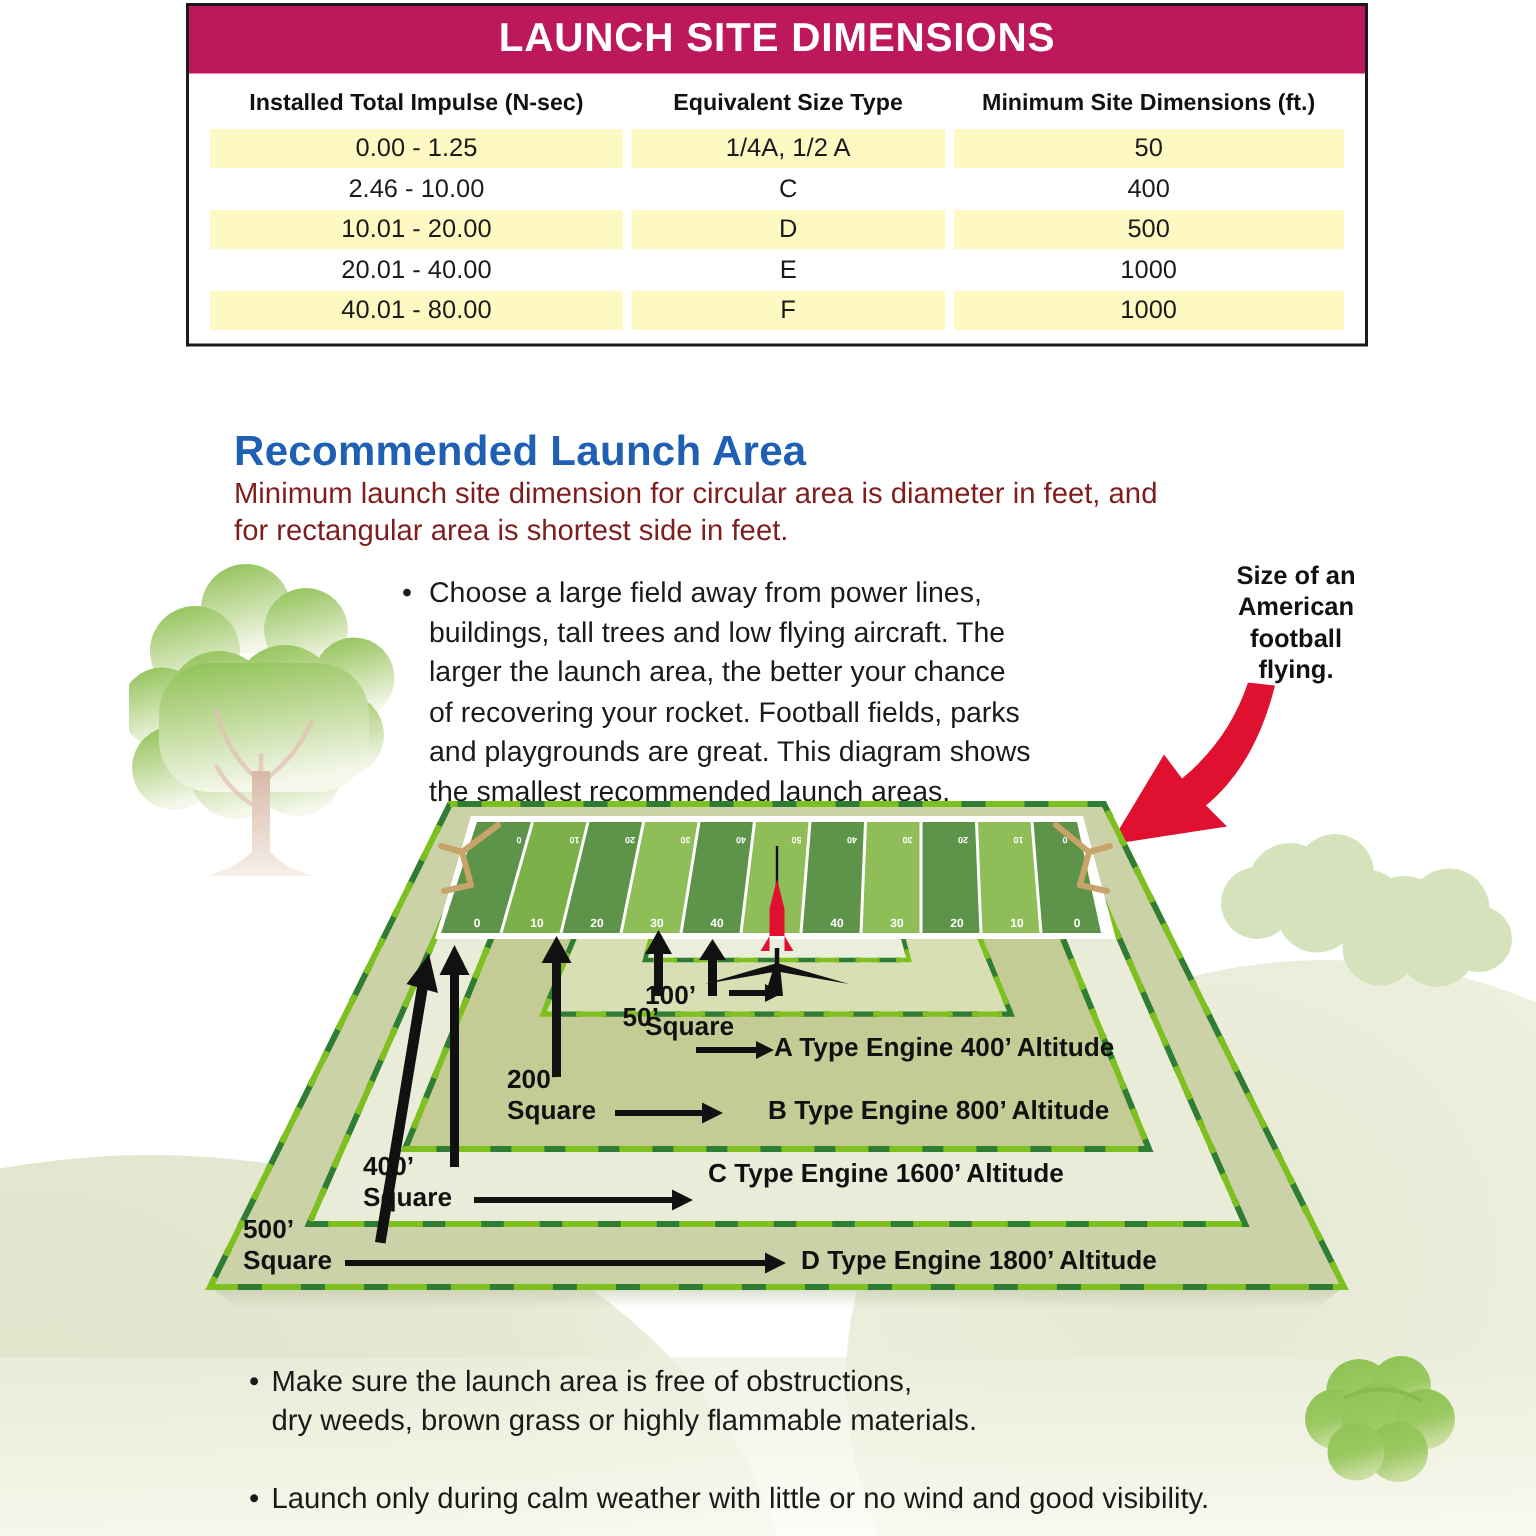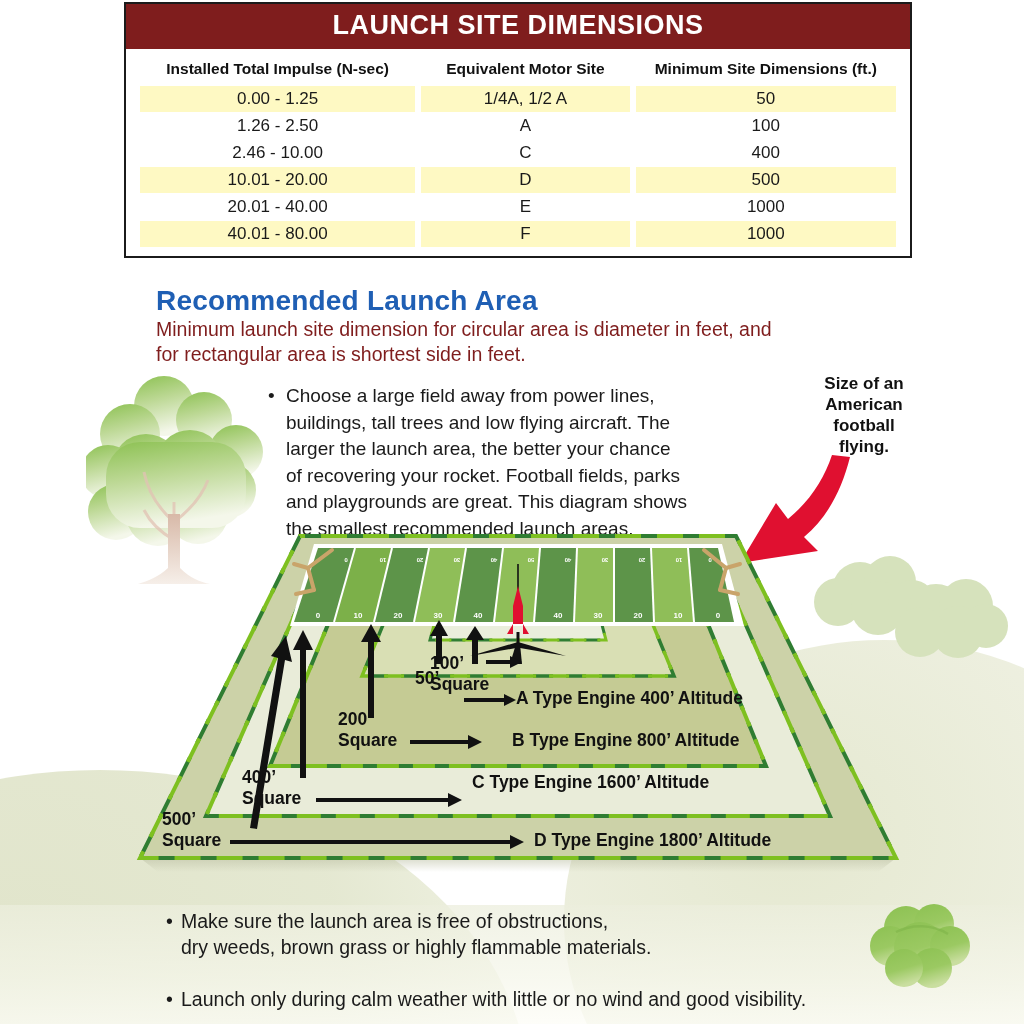--- a/index.html
+++ b/index.html
@@ -29,21 +29,21 @@
     background:linear-gradient(180deg,#eceedd 0%, #f5f6ea 60%, #fdfdf7 100%);
     opacity:.75;
   }
 
   
   .table-card{
     position:absolute;left:124px;top:2px;width:788px;
     background:#ffffff;border:2px solid #1b1b1b;box-sizing:border-box;
   }
   .table-title{
-    background:#7f1d1d;color:#ffffff;text-align:center;
+    background:#be185d;color:#ffffff;text-align:center;
     font-weight:bold;font-size:27px;letter-spacing:.5px;
     padding:8px 0 10px 0;line-height:1;
   }
   .tbl{width:100%;border-collapse:separate;border-spacing:6px 1px;padding:4px 8px 8px 8px;box-sizing:border-box;}
   .tbl th{
     font-size:15.5px;font-weight:bold;text-align:center;color:#111;
     padding:6px 2px 7px 2px;white-space:nowrap;
   }
   .tbl td{
     font-size:17px;text-align:center;color:#1a1a1a;padding:3px 2px;white-space:nowrap;
@@ -109,34 +109,29 @@
   <div class="bg-blob-left"></div>
   <div class="bg-blob-right"></div>
   <div class="bg-band"></div>
 
   <div class="table-card">
     <div class="table-title">LAUNCH SITE DIMENSIONS</div>
     <table class="tbl">
       <thead>
         <tr>
           <th class="col-a">Installed Total Impulse (N-sec)</th>
-          <th class="col-b">Equivalent Motor Site</th>
+          <th class="col-b">Equivalent Size Type</th>
           <th class="col-c">Minimum Site Dimensions (ft.)</th>
         </tr>
       </thead>
       <tbody>
         <tr class="alt">
           <td>0.00 - 1.25</td>
           <td>1/4A, 1/2 A</td>
           <td>50</td>
-        </tr>
-        <tr>
-          <td>1.26 - 2.50</td>
-          <td>A</td>
-          <td>100</td>
         </tr>
         <tr>
           <td>2.46 - 10.00</td>
           <td>C</td>
           <td>400</td>
         </tr>
         <tr class="alt">
           <td>10.01 - 20.00</td>
           <td>D</td>
           <td>500</td>

